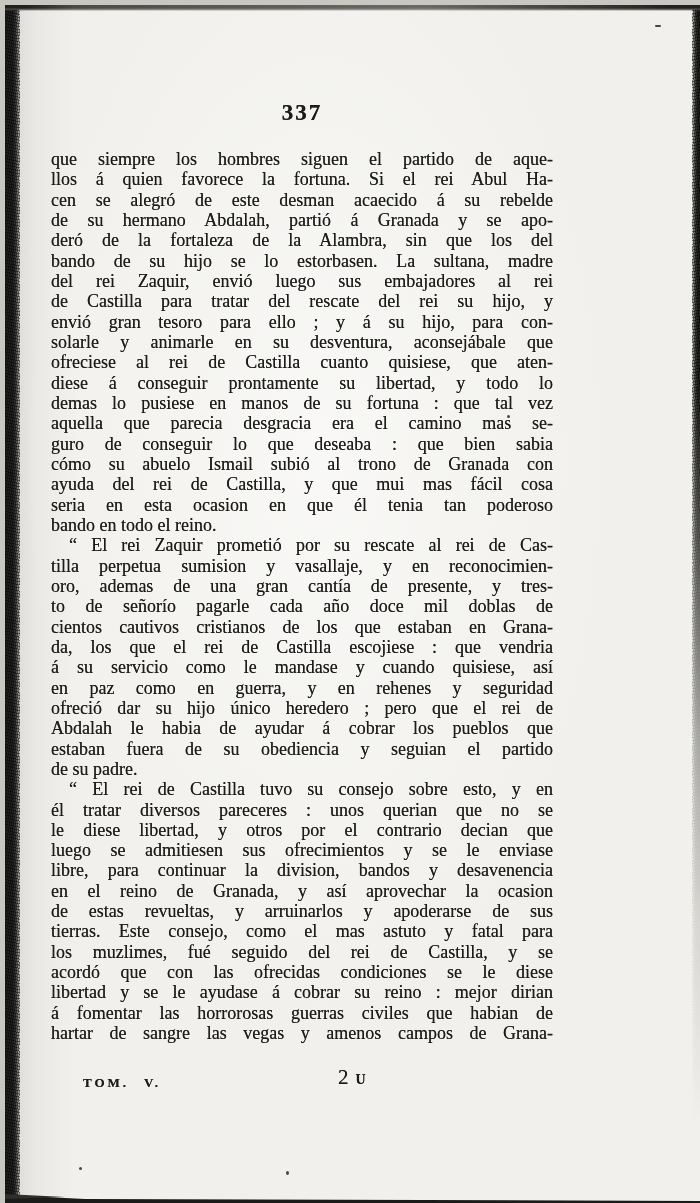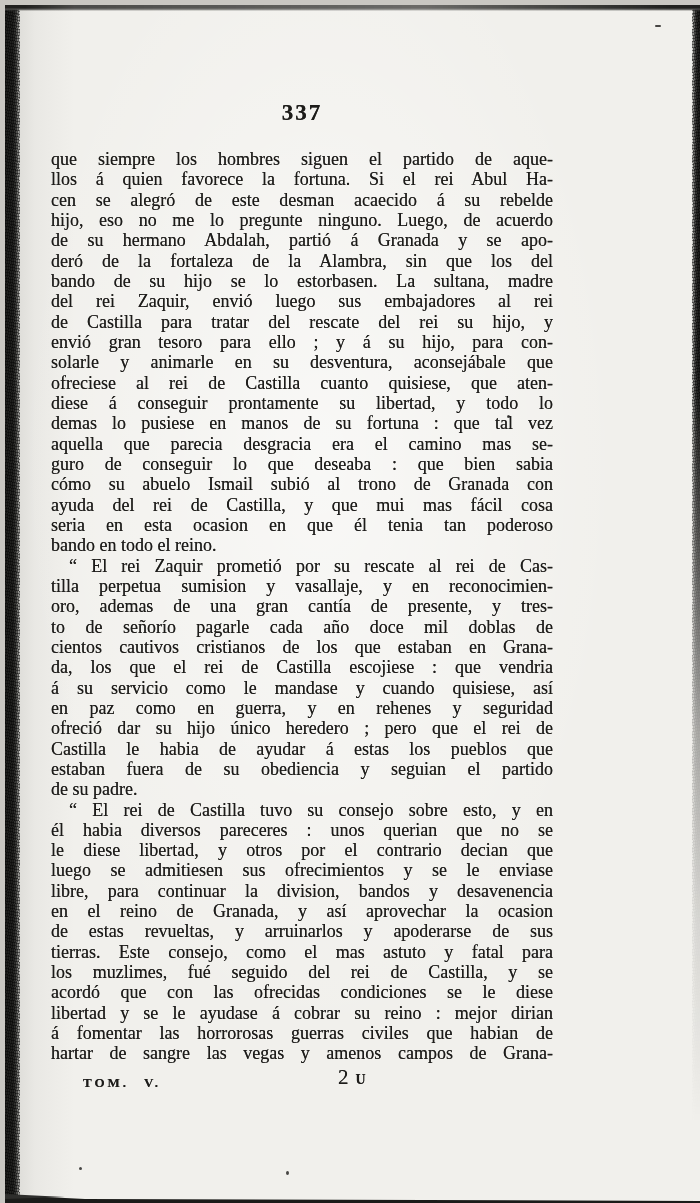--- a/index.html
+++ b/index.html
@@ -92,21 +92,20 @@
   <div class="speck s3"></div>
   <div class="speck s4"></div>
 
   <div class="pagenum">337</div>
 
   <div class="text-block">
       <div class="para">
         <div class="line">que siempre los hombres siguen el partido de aque-</div>
         <div class="line">llos á quien favorece la fortuna. Si el rei Abul Ha-</div>
         <div class="line">cen se alegró de este desman acaecido á su rebelde</div>
-        <div class="line">hijo, eso no me lo pregunte ninguno. Luego, de acuerdo</div>
         <div class="line">de su hermano Abdalah, partió á Granada y se apo-</div>
         <div class="line">deró de la fortaleza de la Alambra, sin que los del</div>
         <div class="line">bando de su hijo se lo estorbasen. La sultana, madre</div>
         <div class="line">del rei Zaquir, envió luego sus embajadores al rei</div>
         <div class="line">de Castilla para tratar del rescate del rei su hijo, y</div>
         <div class="line">envió gran tesoro para ello ; y á su hijo, para con-</div>
         <div class="line">solarle y animarle en su desventura, aconsejábale que</div>
         <div class="line">ofreciese al rei de Castilla cuanto quisiese, que aten-</div>
         <div class="line">diese á conseguir prontamente su libertad, y todo lo</div>
         <div class="line">demas lo pusiese en manos de su fortuna : que tal vez</div>
@@ -120,27 +119,27 @@
       <div class="para">
         <div class="line indent">“ El rei Zaquir prometió por su rescate al rei de Cas-</div>
         <div class="line">tilla perpetua sumision y vasallaje, y en reconocimien-</div>
         <div class="line">oro, ademas de una gran cantía de presente, y tres-</div>
         <div class="line">to de señorío pagarle cada año doce mil doblas de</div>
         <div class="line">cientos cautivos cristianos de los que estaban en Grana-</div>
         <div class="line">da, los que el rei de Castilla escojiese : que vendria</div>
         <div class="line">á su servicio como le mandase y cuando quisiese, así</div>
         <div class="line">en paz como en guerra, y en rehenes y seguridad</div>
         <div class="line">ofreció dar su hijo único heredero ; pero que el rei de</div>
-        <div class="line">Castilla le habia de ayudar á estas los pueblos que</div>
+        <div class="line">Abdalah le habia de ayudar á cobrar los pueblos que</div>
         <div class="line">estaban fuera de su obediencia y seguian el partido</div>
         <div class="line last">de su padre.</div>
       </div>
       <div class="para">
         <div class="line indent">“ El rei de Castilla tuvo su consejo sobre esto, y en</div>
-        <div class="line">él habia diversos pareceres : unos querian que no se</div>
+        <div class="line">él tratar diversos pareceres : unos querian que no se</div>
         <div class="line">le diese libertad, y otros por el contrario decian que</div>
         <div class="line">luego se admitiesen sus ofrecimientos y se le enviase</div>
         <div class="line">libre, para continuar la division, bandos y desavenencia</div>
         <div class="line">en el reino de Granada, y así aprovechar la ocasion</div>
         <div class="line">de estas revueltas, y arruinarlos y apoderarse de sus</div>
         <div class="line">tierras. Este consejo, como el mas astuto y fatal para</div>
         <div class="line">los muzlimes, fué seguido del rei de Castilla, y se</div>
         <div class="line">acordó que con las ofrecidas condiciones se le diese</div>
         <div class="line">libertad y se le ayudase á cobrar su reino : mejor dirian</div>
         <div class="line">á fomentar las horrorosas guerras civiles que habian de</div>

